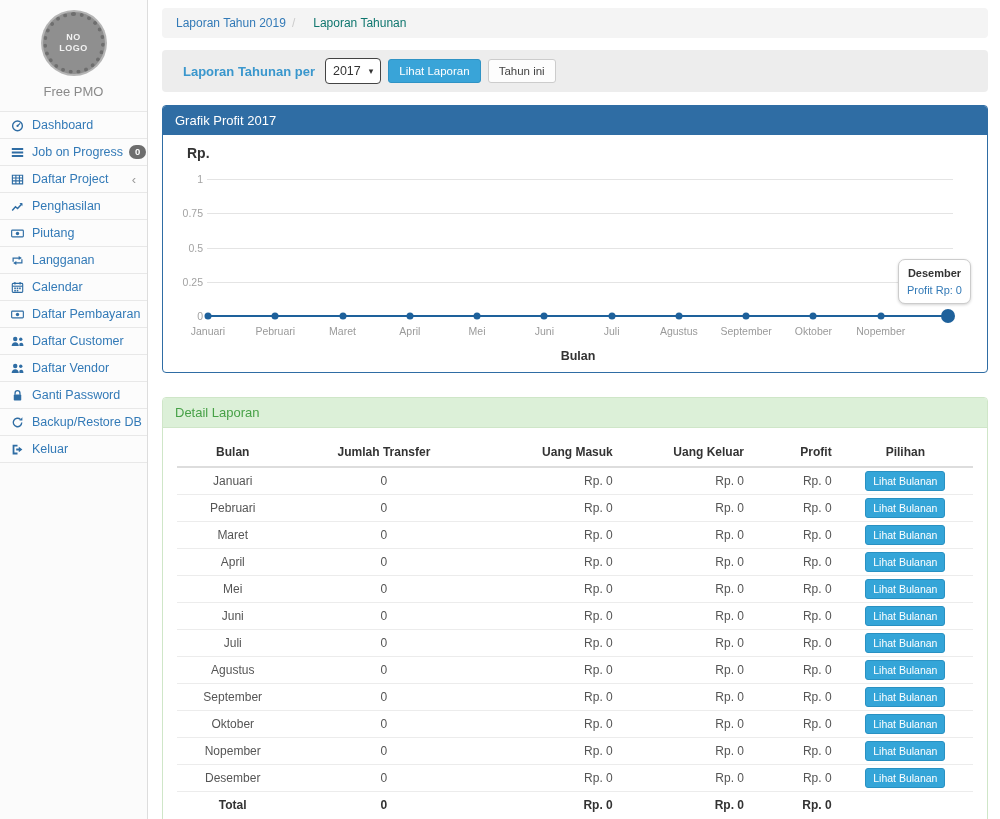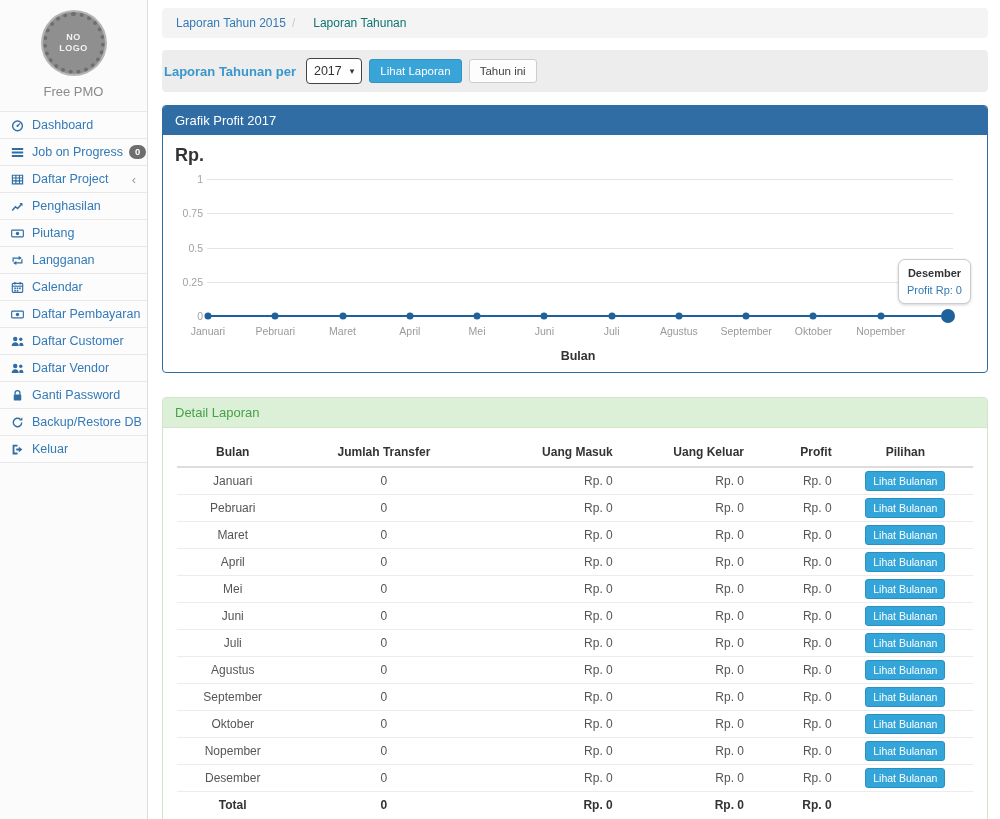--- a/index.html
+++ b/index.html
@@ -56,21 +56,21 @@
 
   .breadcrumb {
     background:#f4f4f4; border-radius:4px;
     padding:8px 14px; font-size:12px; color:#999; margin-bottom:12px;
   }
   .breadcrumb .sep { margin:0 6px; color:#ccc; }
   .breadcrumb .cur { color:#0f766e;margin-left:12px; }
 
   .toolbar {
     background:#ededed; border-radius:4px;
-    padding:8px 2px; display:flex; align-items:center; gap:7px;
+    padding:8px 21px; display:flex; align-items:center; gap:7px;
     margin-bottom:13px;
   }
   .tb-label { font-weight:bold; color:#3a97cd; font-size:13px; margin-right:3px; }
   .year-select {
     background:#fff; border:1.5px solid #444; border-radius:4px;
     height:26px; min-width:54px; padding:0 7px;
     display:flex; align-items:center; gap:8px;
     font-size:12.5px; color:#333; cursor:pointer;
   }
   .year-select .caret { font-size:9px; color:#333; }
@@ -83,21 +83,21 @@
 
   .panel { border-radius:4px; background:#fff; margin-bottom:24px; overflow:hidden; }
   .panel-primary { border:1px solid #2f6da4; }
   .panel-success { border:1px solid #cfe6c8; }
   .panel-heading { padding:7px 12px; font-size:13px; }
   .panel-heading.blue { background:#2f6da4; color:#fff; }
   .panel-heading.green { background:#dcf0d8; color:#47a147; border-bottom:1px solid #cfe6c8; }
 
   
   .chart-body { position:relative; height:237px; }
-  .y-title { position:absolute; left:12px; top:10px; font-weight:bold; font-size:18px; color:#333; }
+  .y-title { position:absolute; left:24px; top:10px; font-weight:bold; font-size:14px; color:#333; }
   .gridline { position:absolute; left:44px; right:34px; height:1px; background:#e4e4e4; }
   .ytick { position:absolute; left:0; width:40px; text-align:right; font-size:10.5px; color:#a3a3a3; }
   .dataline { position:absolute; height:2px; background:#1e619b; top:180px; }
   .pt { position:absolute; width:7px; height:7px; border-radius:50%; background:#1e619b; transform:translate(-50%,-50%); top:181px; }
   .pt.big { width:14px; height:14px; }
   .xtick { position:absolute; top:190px; width:72px; margin-left:-36px; text-align:center; font-size:10.5px; color:#9a9a9a; }
   .x-title { position:absolute; top:214px; left:45px; right:39px; text-align:center; font-weight:bold; font-size:12.5px; color:#333; }
   .tooltip {
     position:absolute; right:16px; top:124px;
     background:#fff; border:1px solid #ccc; border-radius:7px;
@@ -261,21 +261,21 @@
             </svg>
           </span>
           <span class="lbl">Keluar</span>
         </div>
       </nav>
   </aside>
 
   <main class="main">
 
     <div class="breadcrumb">
-      <a>Laporan Tahun 2015</a><span class="sep">/</span><span class="cur">Laporan Tahunan</span>
+      <a>Laporan Tahun 2019</a><span class="sep">/</span><span class="cur">Laporan Tahunan</span>
     </div>
 
     <div class="toolbar">
       <span class="tb-label">Laporan Tahunan per</span>
       <div class="year-select">
         <span>2017</span>
         <span class="caret">▾</span>
       </div>
       <button class="btn btn-info">Lihat Laporan</button>
       <button class="btn btn-default">Tahun ini</button>

